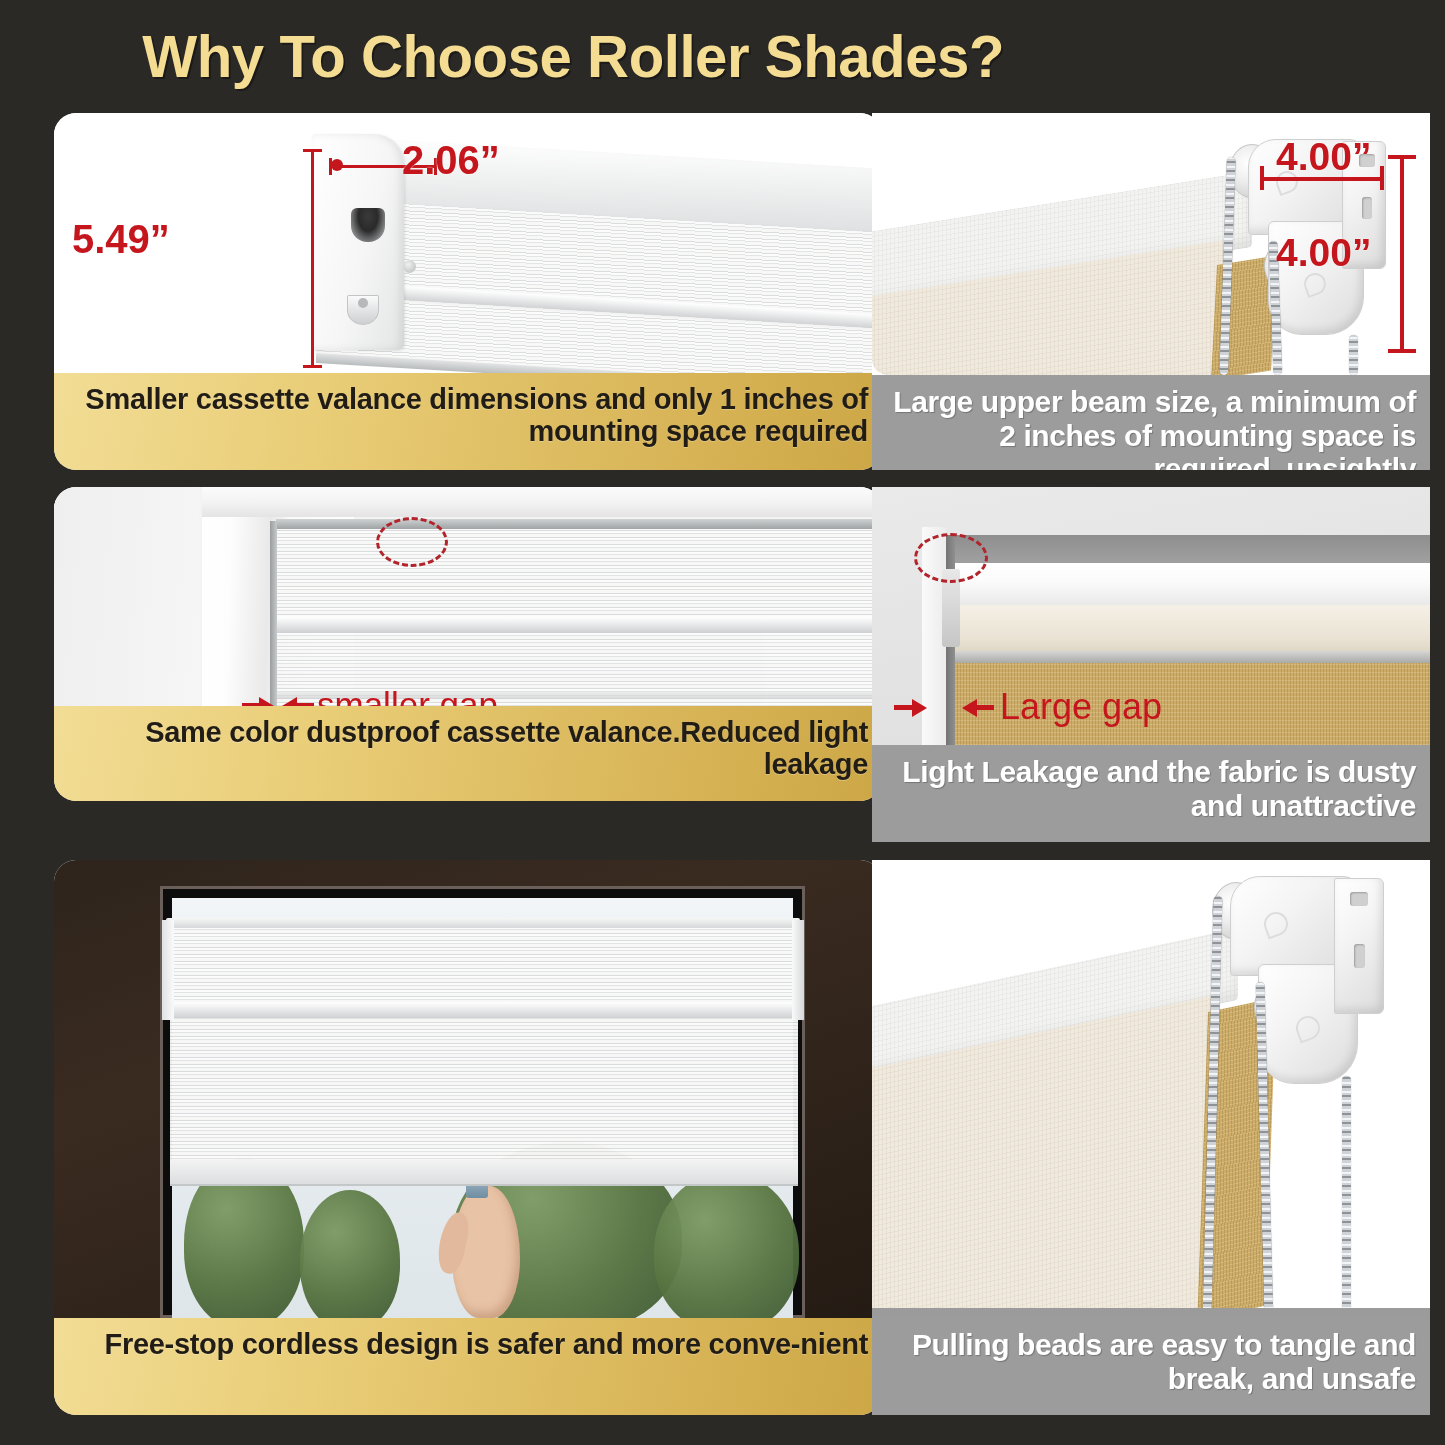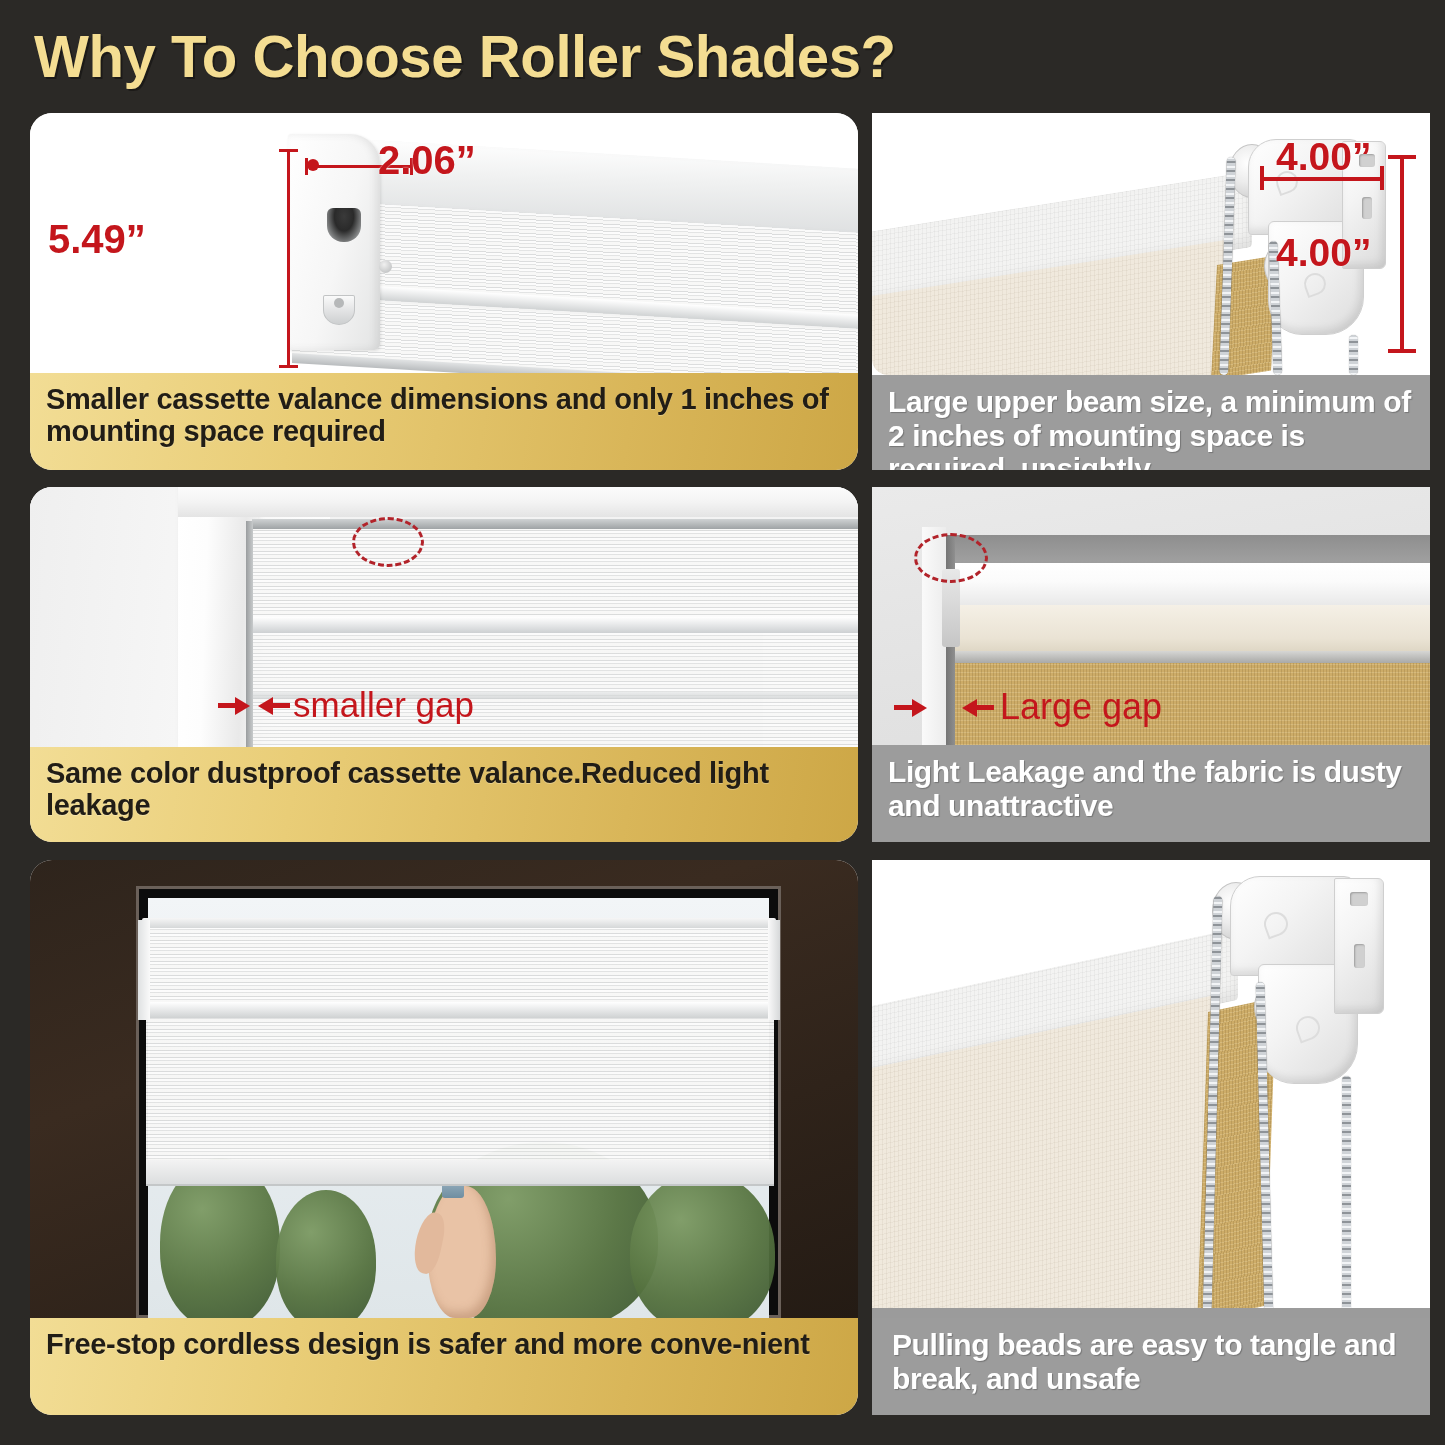--- a/index.html
+++ b/index.html
@@ -10,20 +10,21 @@
     background: #2b2926;
     font-family: "Liberation Sans", sans-serif;
     overflow: hidden;
   }
 
   #page {
     position: relative;
     width: 1445px;
     height: 1445px;
     background: #2b2926;
+    text-align: right;
   }
 
   
   #title {
     position: absolute;
     left: 34px;
     top: 22px;
     width: 1000px;
     height: 70px;
     font-size: 60px;
@@ -37,21 +38,21 @@
     transform: scaleX(0.97);
     transform-origin: left center;
   }
 
   
   .panel {
     position: absolute;
     overflow: hidden;
     background: #ffffff;
   }
-  .panel.left  { border-radius: 22px; }
+  .panel.left  { border-radius: 22px; margin-left: 24px; }
   .panel.right { border-radius: 0px; }
 
   .photo {
     position: absolute;
     left: 0; right: 0; top: 0;
     overflow: hidden;
   }
 
   
   .caption {
@@ -303,21 +304,21 @@
 
       <div class="dim-line" style="left:528px; top:42px; width:4px; height:198px;"></div>
       <div class="dim-line" style="left:516px; top:42px; width:28px; height:4px;"></div>
       <div class="dim-line" style="left:516px; top:236px; width:28px; height:4px;"></div>
       <div class="dim-label" style="left:404px; top:118px; font-size:39px;">4.00”</div>
     </div>
 
     <div class="caption gray" style="height:95px;">Large upper beam size, a minimum of 2 inches of mounting space is required, unsightly</div>
   </div>
 
-  <div class="panel left" style="left:30px; top:487px; width:828px; height:355px;">
+  <div class="panel left" style="left:30px; top:487px; width:828px; height:314px;">
 
     <div class="photo" style="height:260px; background:#f3f3f3;">
 
       <div style="position:absolute; left:0; top:0; width:300px; height:260px;
            background:linear-gradient(95deg,#efefef 0%,#f7f7f7 60%,#ffffff 100%);"></div>
 
       <div style="position:absolute; left:148px; top:-6px; width:80px; height:266px;
            background:linear-gradient(92deg,#ffffff 0%,#fdfdfd 35%,#e9e9e9 78%,#f7f7f7 100%);
            box-shadow:2px 0 6px rgba(0,0,0,0.06);"></div>
       <div style="position:absolute; left:148px; top:-6px; width:680px; height:36px;

